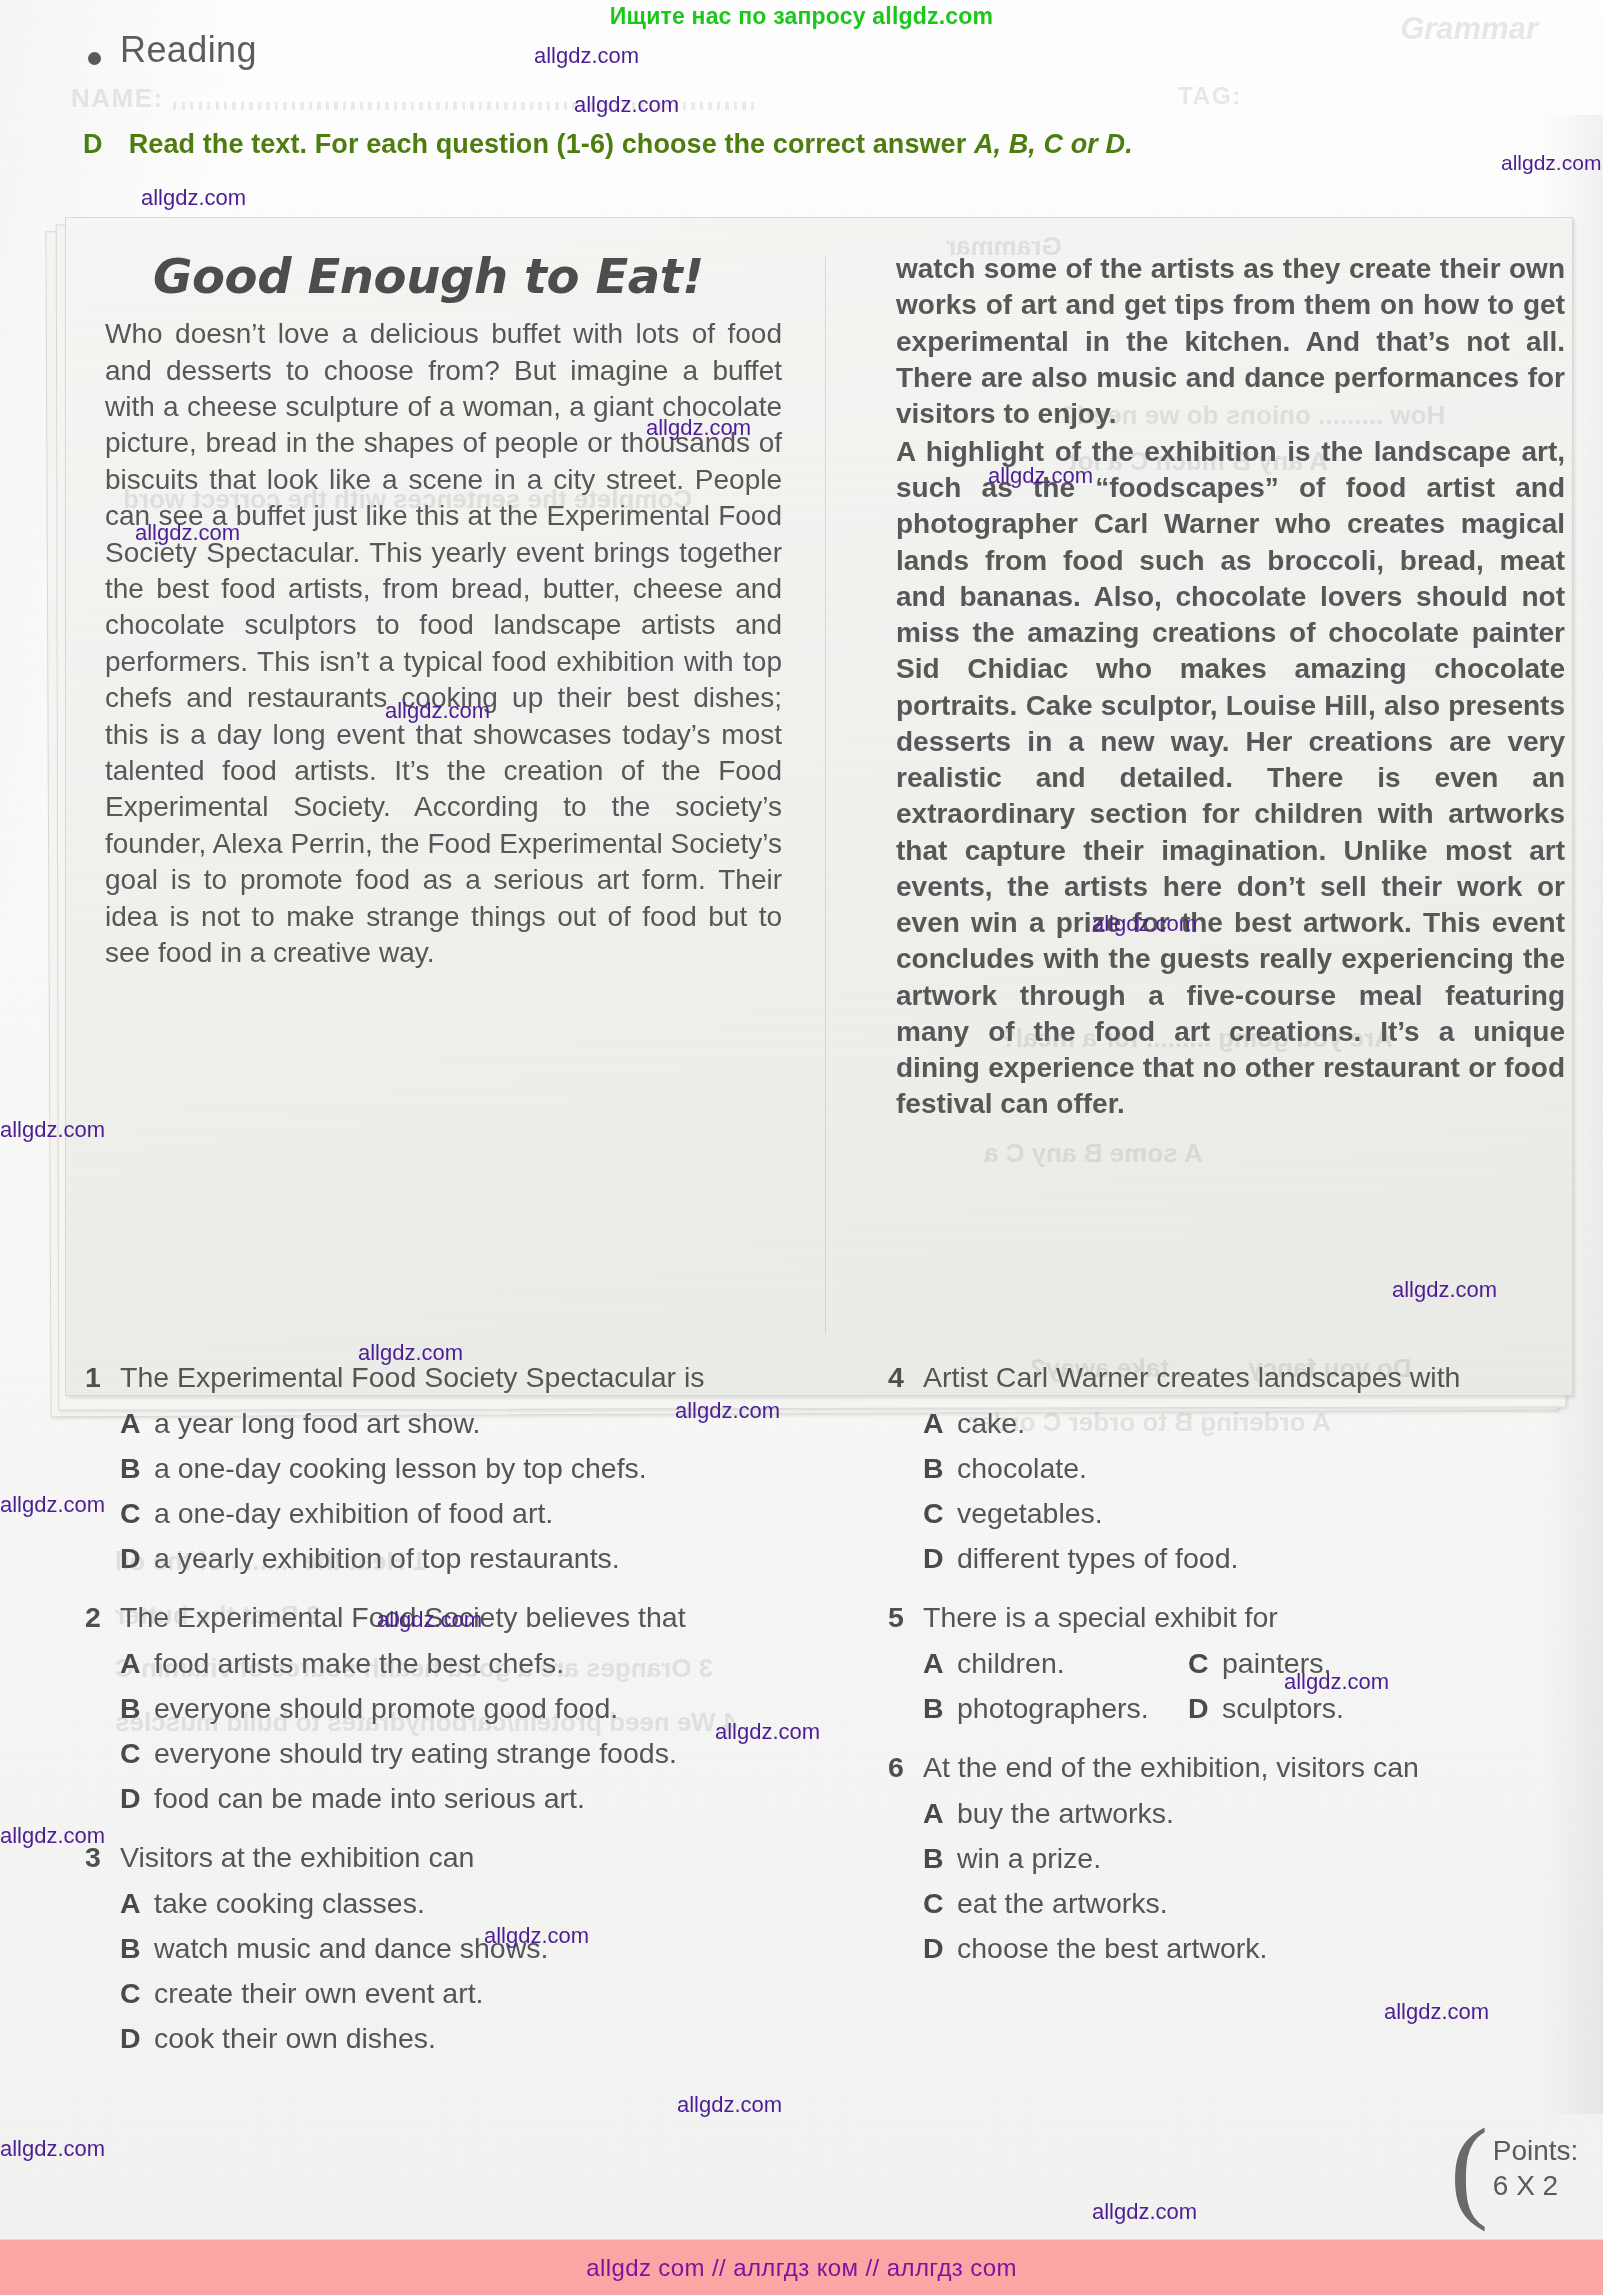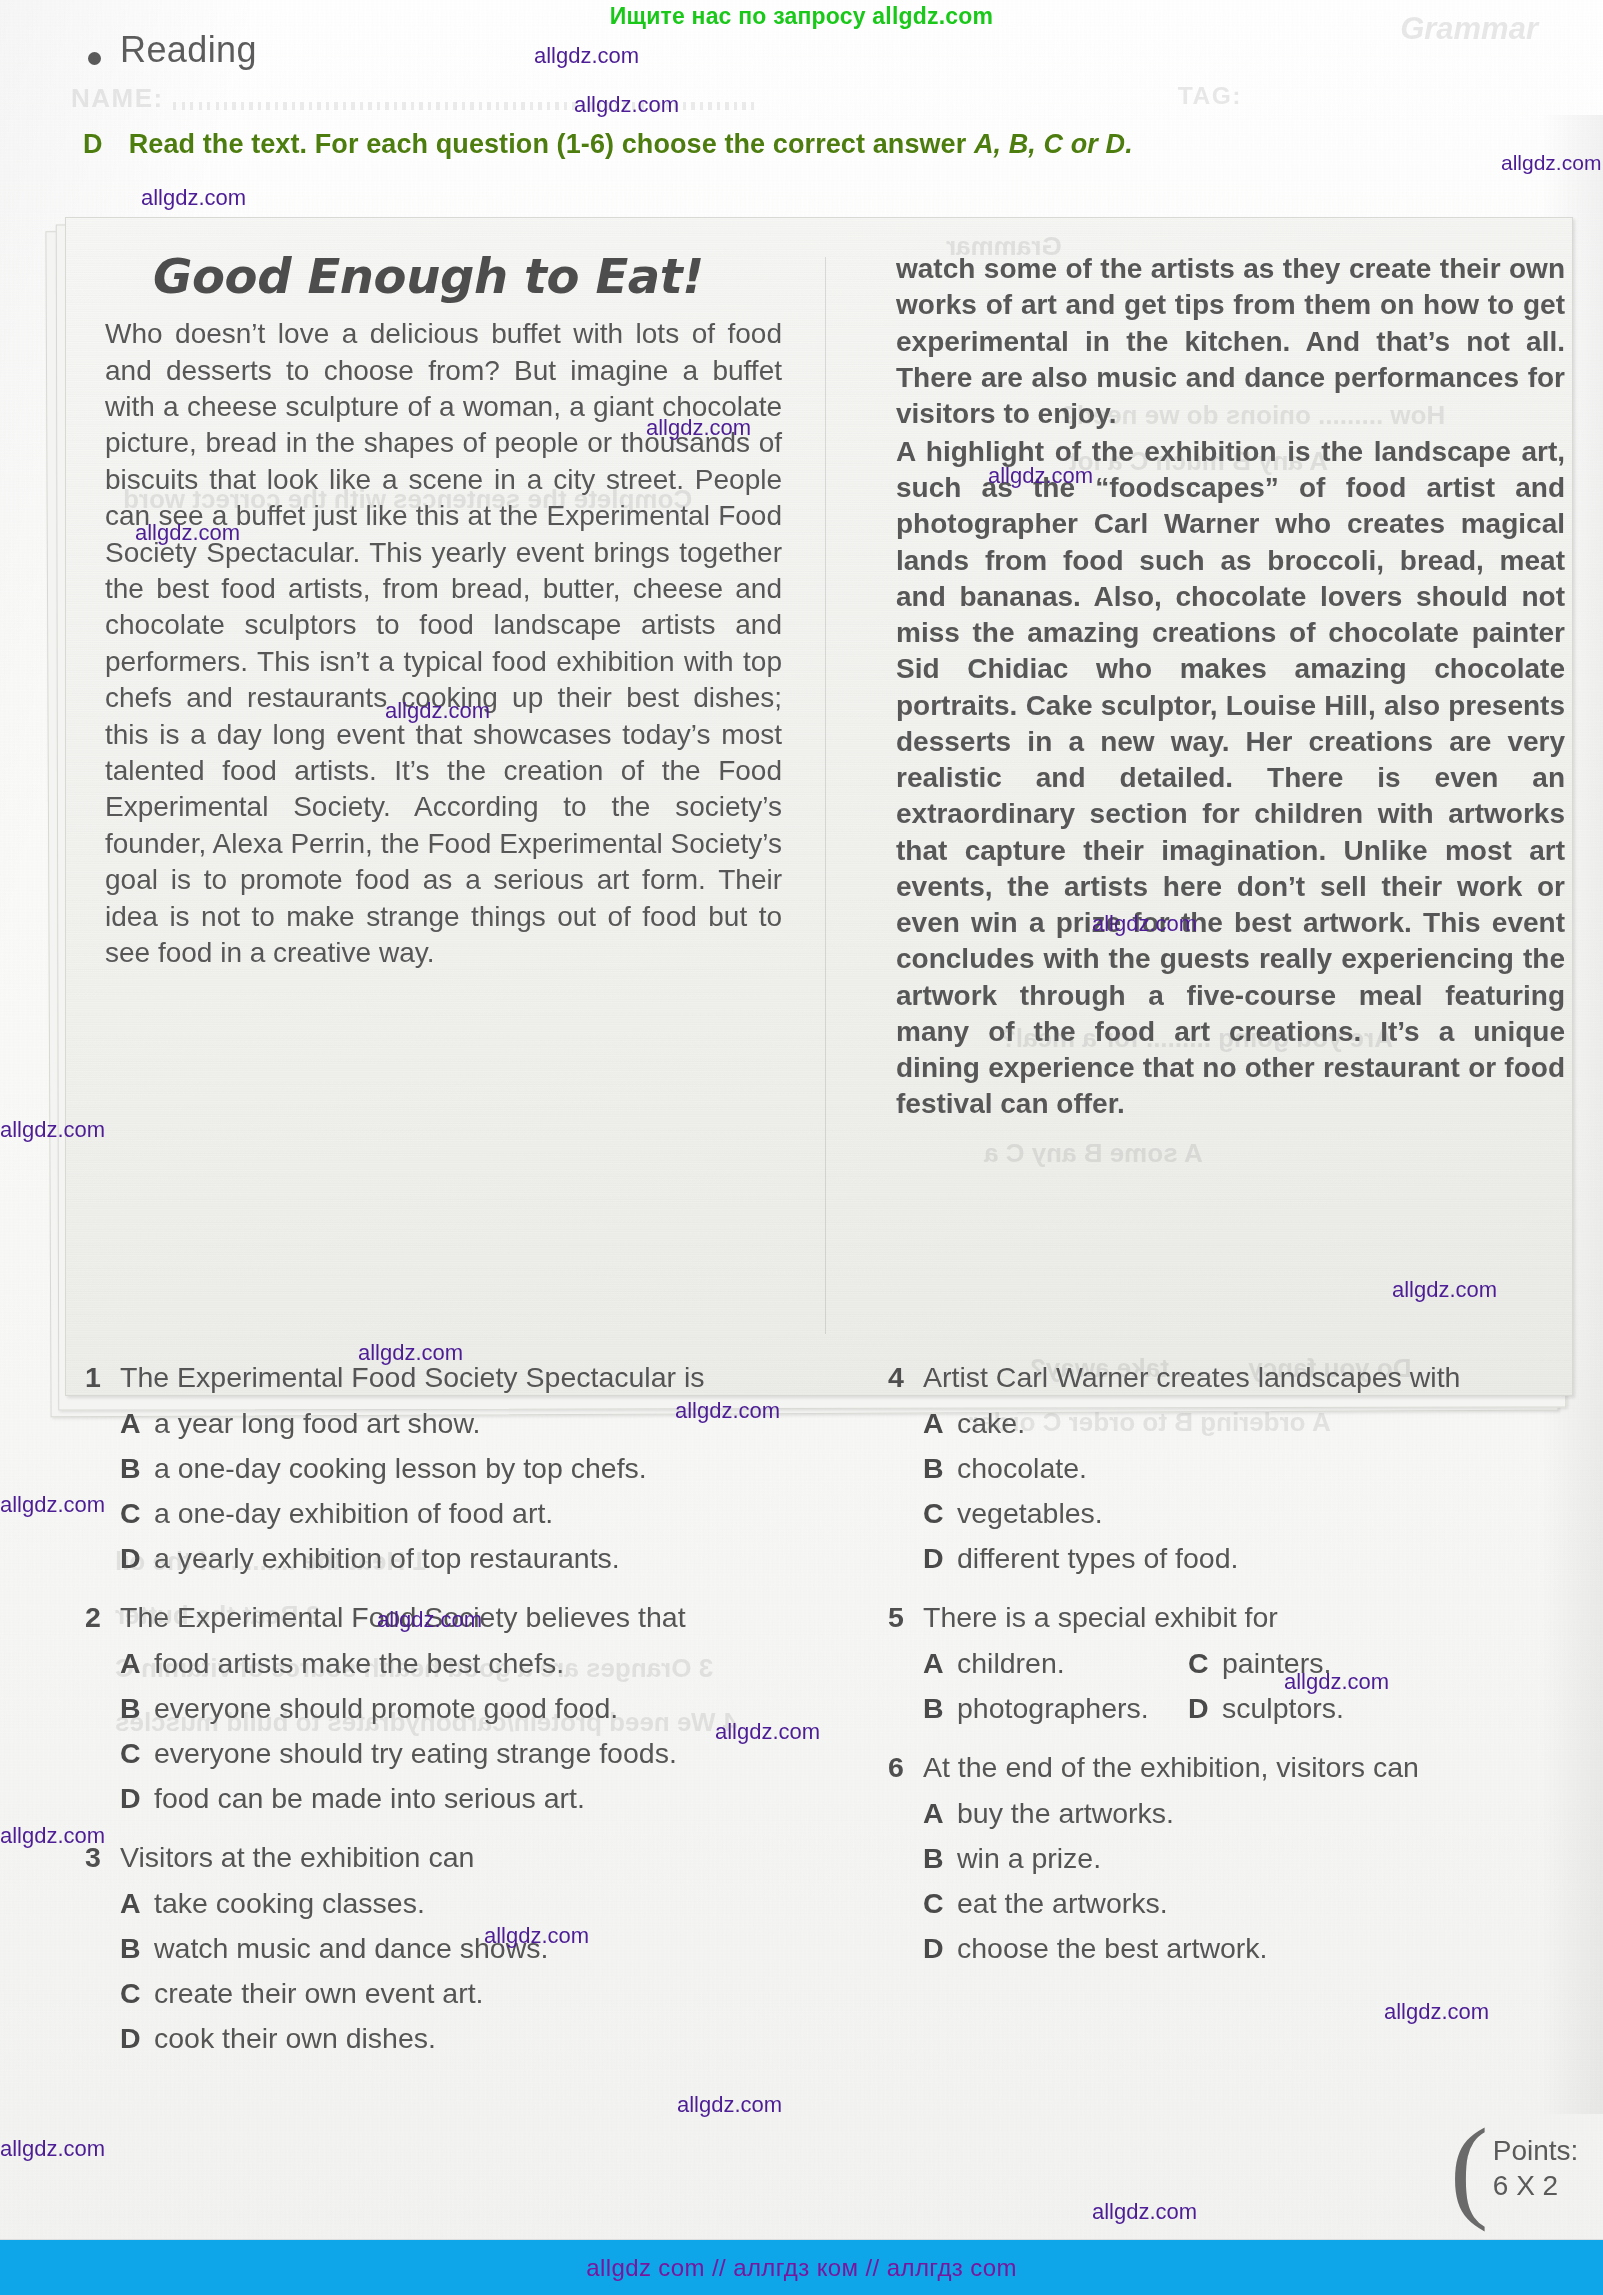--- a/index.html
+++ b/index.html
@@ -256,21 +256,21 @@
     color: #5a5a5a;
     line-height: 1.25;
   }
 
   
   #footer-bar {
     position: absolute;
     left: 0; bottom: 0;
     width: 100%;
     height: 55px;
-    background: #0ea5e9;
+    background: #fca5a5;
     border-top: 0.8px solid #ddd;
     display: flex;
     align-items: center;
     justify-content: center;
   }
   #footer-text {
     color: #7a169e;
     font-size: 24px;
     letter-spacing: 0.4px;
     font-family: "Liberation Sans", sans-serif;

